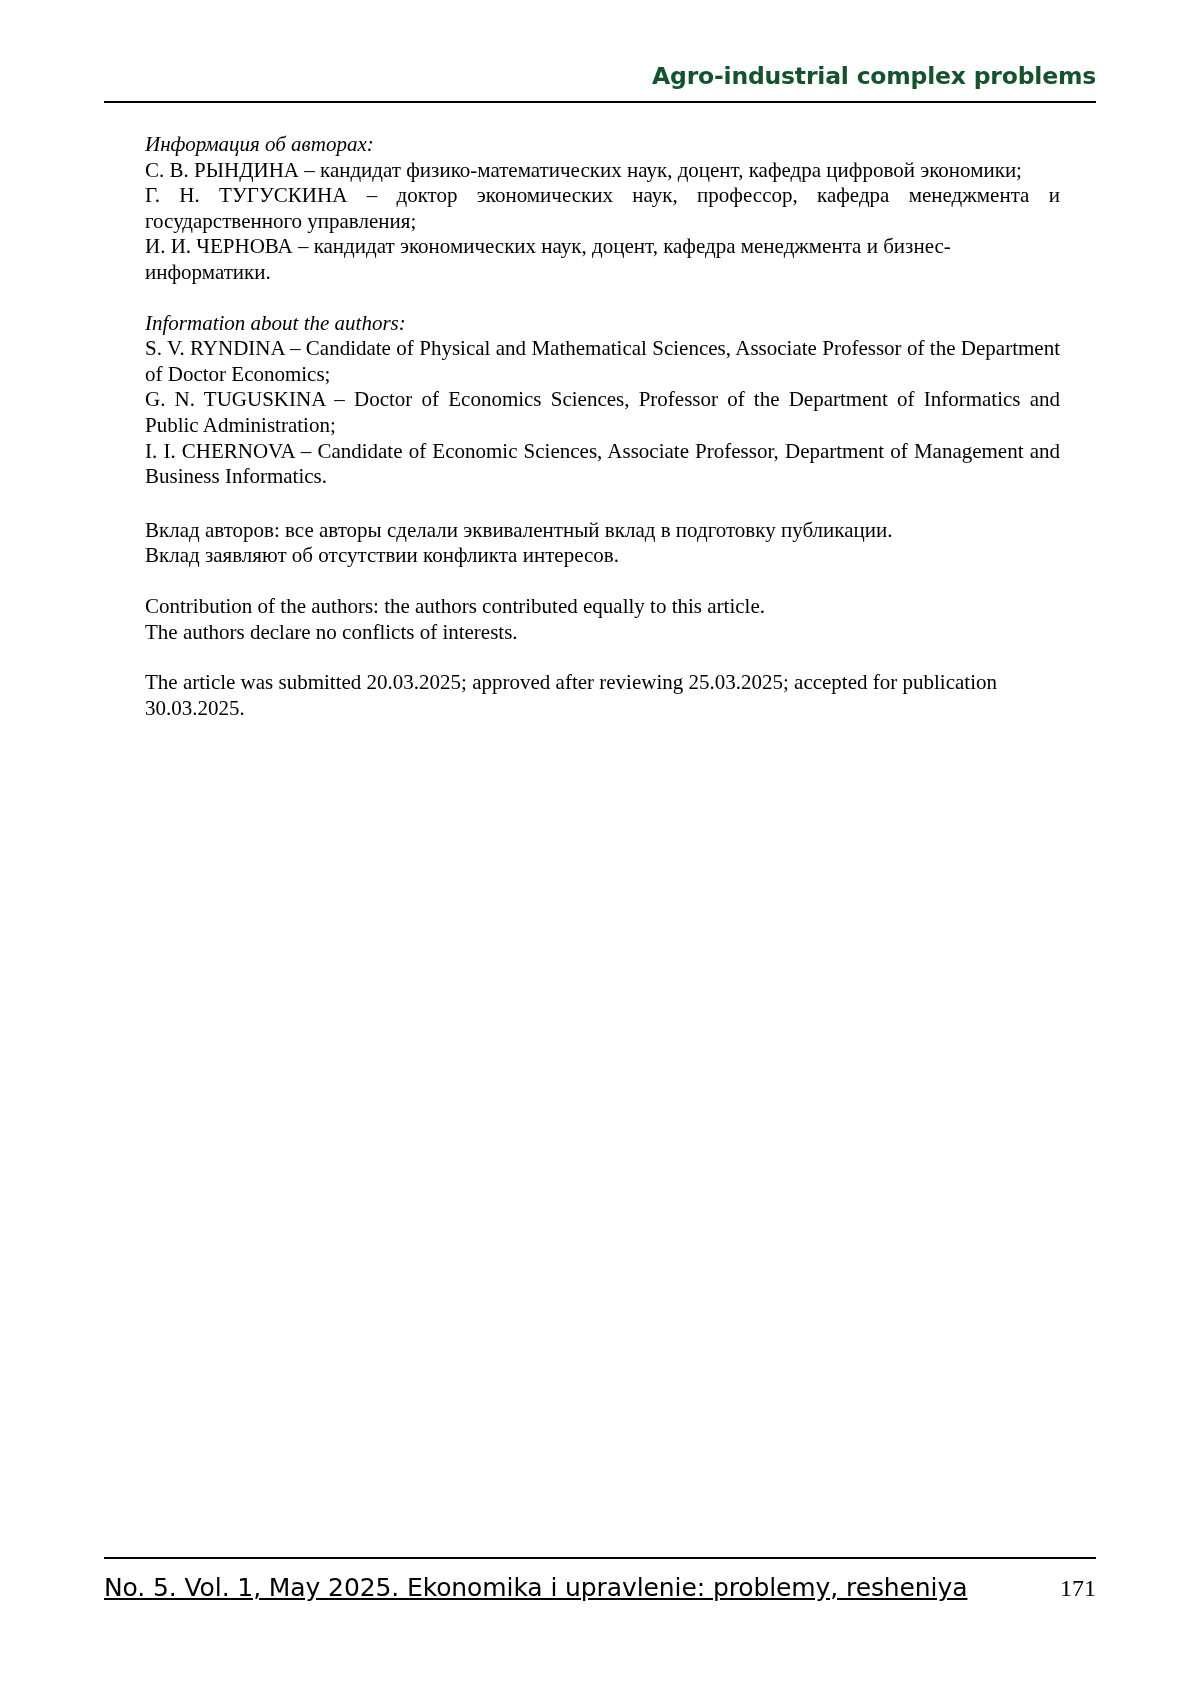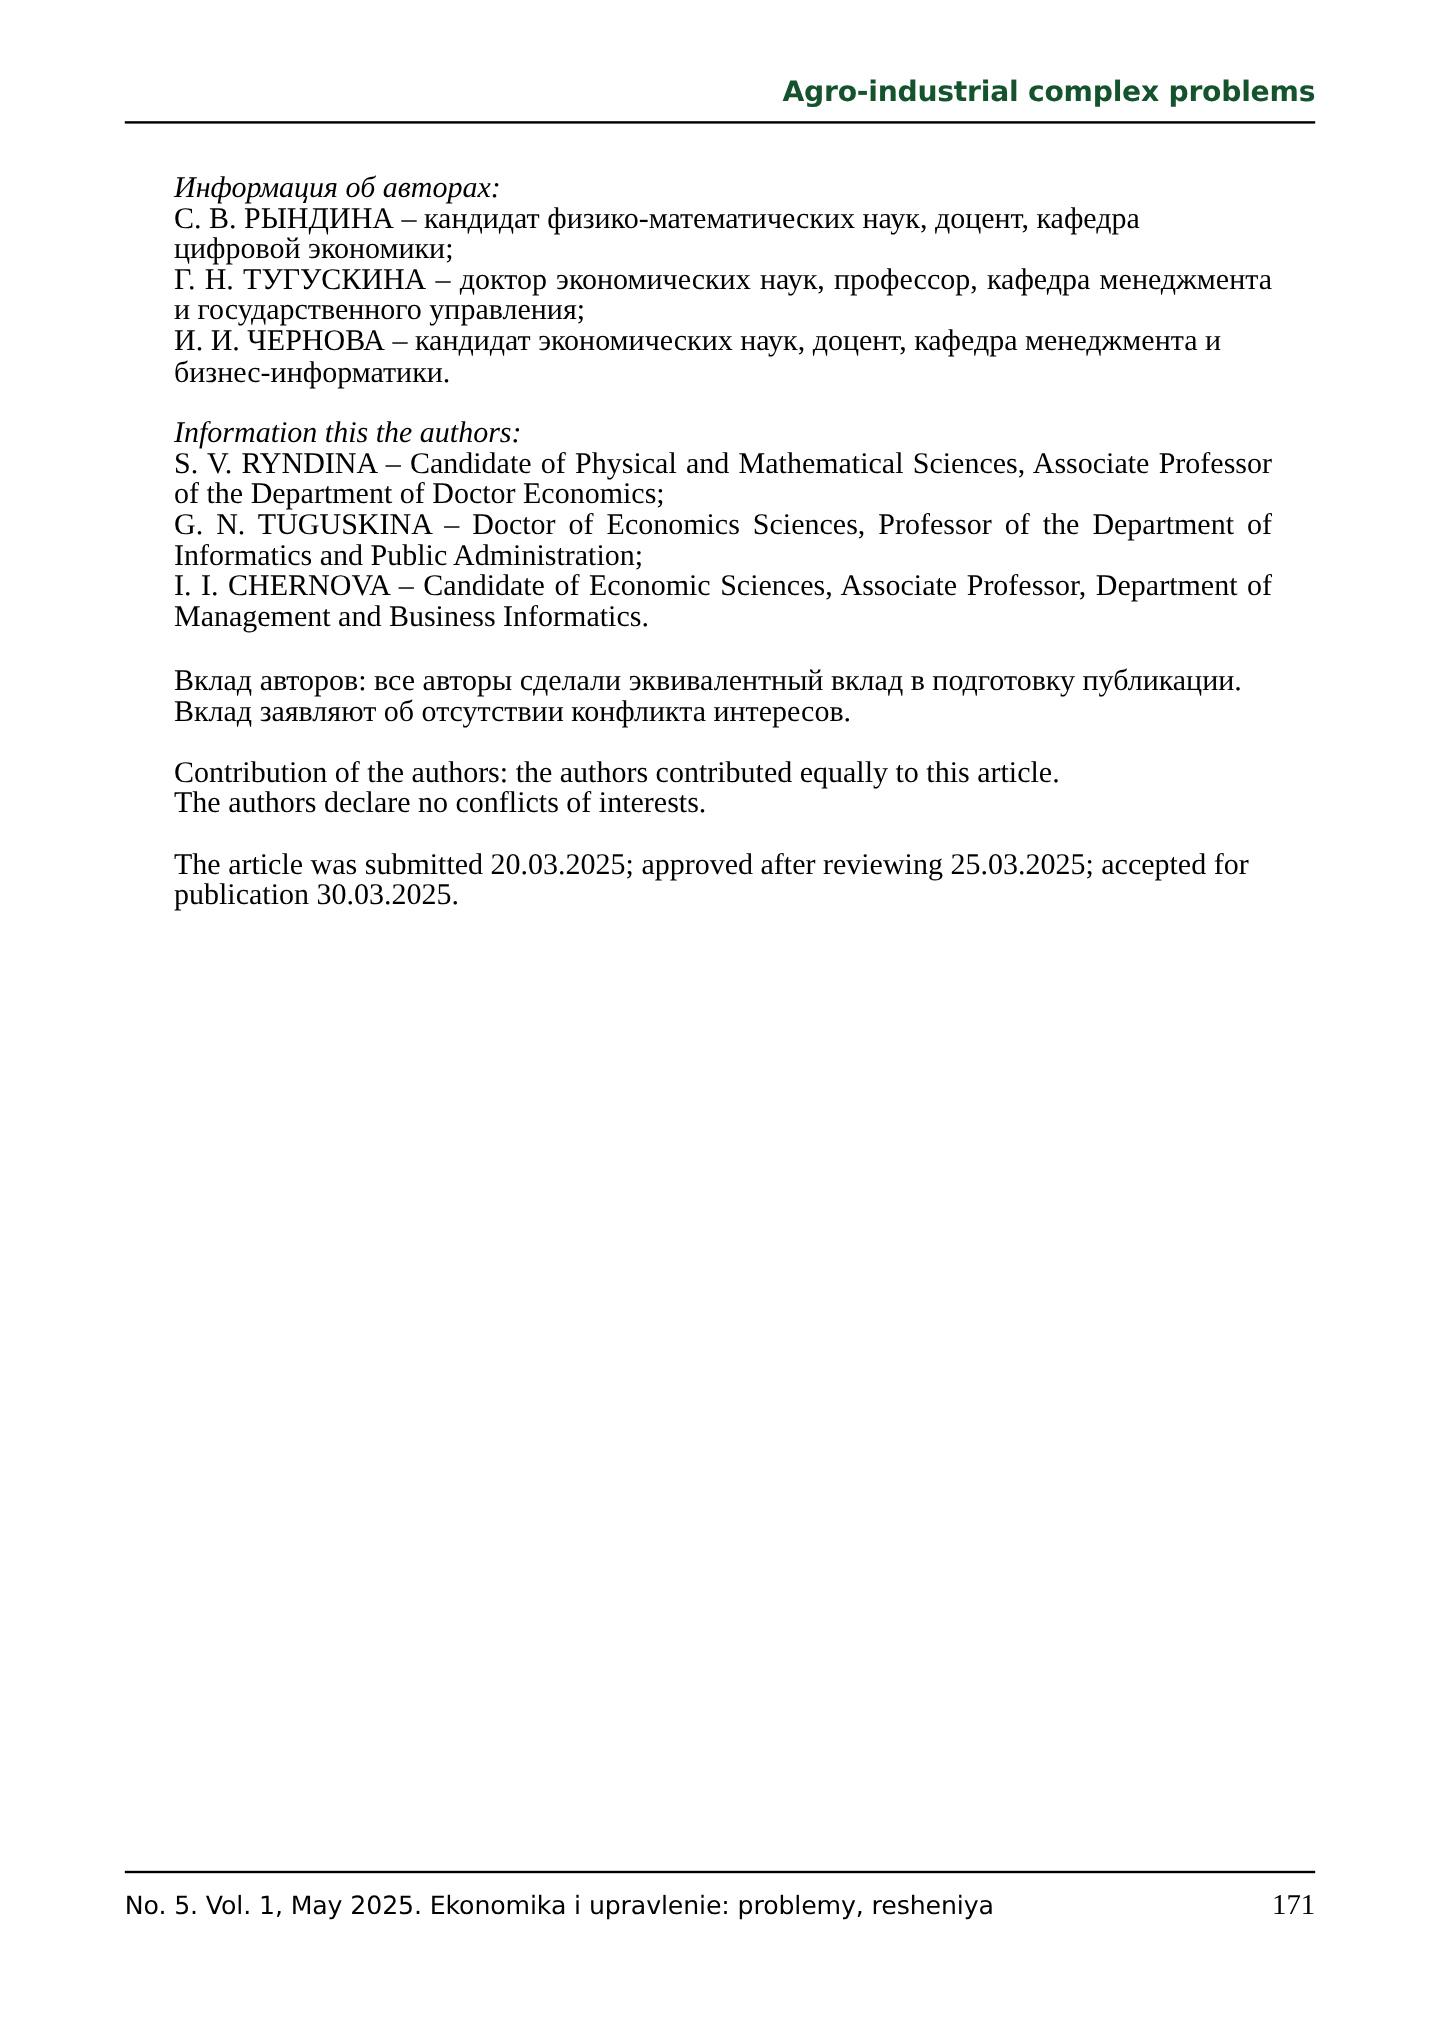--- a/index.html
+++ b/index.html
@@ -39,22 +39,22 @@
     margin-top: 11px;
     border-top: 2px solid #000;
     width: 100%;
   }
 
   
   .content {
     position: absolute;
     left: 145px;
     width: 915px;
-    top: 144px;
-    font-size: 25px;
+    top: 132px;
+    font-size: 21px;
     line-height: 25.6px;
     text-align: justify;
   }
   .content p {
     margin: 0;
   }
   .italic {
     font-style: italic;
   }
   .block {
@@ -81,22 +81,23 @@
     width: 100%;
   }
   .footer-row {
     margin-top: 14px;
     display: flex;
     align-items: baseline;
     justify-content: space-between;
     font-family: "DejaVu Sans", "Liberation Sans", sans-serif;
   }
   .footer-left {
-    font-size: 21px;
+    font-size: 25px;
     letter-spacing: -0.1px;
+    text-decoration: underline;
   }
   .footer-page {
     font-size: 24px;
     font-weight: normal;
     font-family: Liberation Serif, serif;
   }
 </style>
 </head>
 <body>
 
@@ -112,21 +113,21 @@
     <div class="block">
       <p class="italic nojust">Информация об авторах:</p>
       <p class="ru-line nojust">С. В. РЫНДИНА – кандидат физико-математических наук, доцент, кафедра цифровой экономики;</p>
       <p class="ru-line">Г. Н. ТУГУСКИНА – доктор экономических наук, профессор, кафедра менеджмента и государственного управления;</p>
       <p class="ru-line nojust">И. И. ЧЕРНОВА – кандидат экономических наук, доцент, кафедра менеджмента и бизнес-информатики.</p>
     </div>
 
     <div class="gap-md"></div>
 
     <div class="block">
-      <p class="italic nojust">Information this the authors:</p>
+      <p class="italic nojust">Information about the authors:</p>
       <p class="en-line">S. V. RYNDINA – Candidate of Physical and Mathematical Sciences, Associate Professor of the Department of Doctor Economics;</p>
       <p class="en-line">G. N. TUGUSKINA – Doctor of Economics Sciences, Professor of the Department of Informatics and Public Administration;</p>
       <p class="en-line">I. I. CHERNOVA – Candidate of Economic Sciences, Associate Professor, Department of Management and Business Informatics.</p>
     </div>
 
     <div class="gap-lg"></div>
 
     <div class="block">
       <p class="nojust">Вклад авторов: все авторы сделали эквивалентный вклад в подготовку публикации.</p>
       <p class="nojust">Вклад заявляют об отсутствии конфликта интересов.</p>

